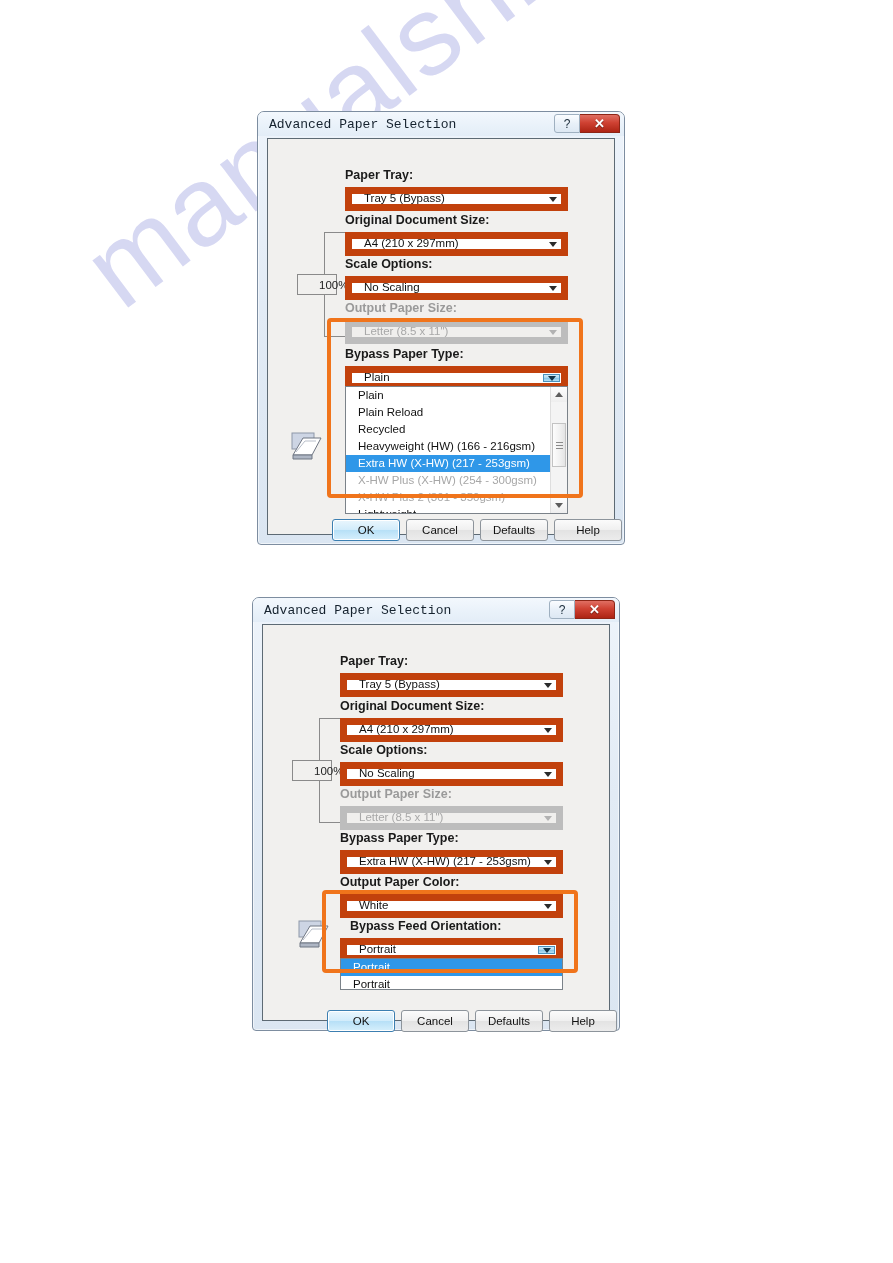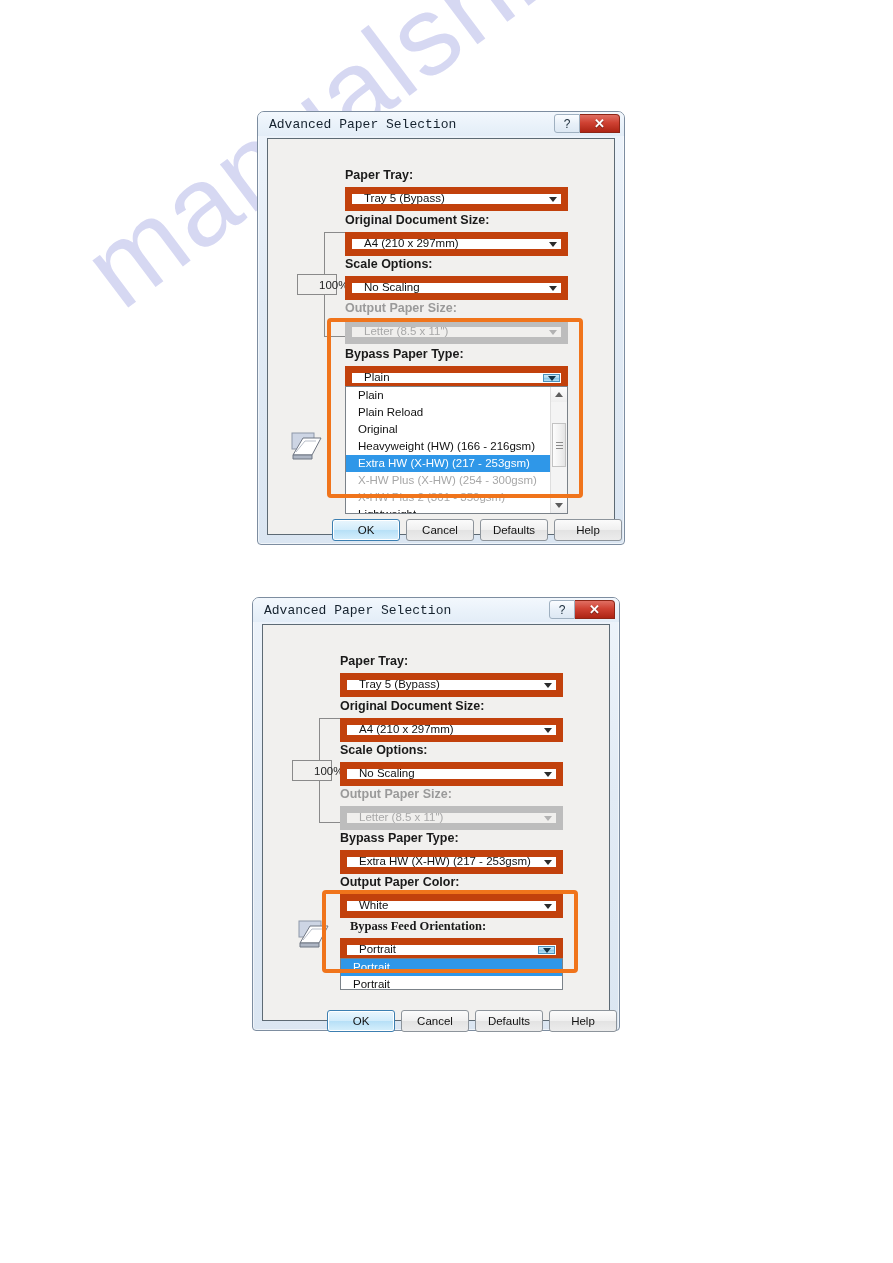--- a/index.html
+++ b/index.html
@@ -368,21 +368,21 @@
       <span>Bypass Paper Type:</span>
     </div>
     <div class="combo open" style="left:77px; top:227px; width:223px;">
       <span class="val">Plain</span>
       <span class="arrow"></span>
     </div>
 
     <div class="dropdown" style="left:77px; top:247px; width:223px; height:128px;">
       <div class="dd-item">Plain</div>
       <div class="dd-item">Plain Reload</div>
-      <div class="dd-item">Original</div>
+      <div class="dd-item">Recycled</div>
       <div class="dd-item">Heavyweight (HW) (166 - 216gsm)</div>
       <div class="dd-item sel">Extra HW (X-HW) (217 - 253gsm)</div>
       <div class="dd-item dis">X-HW Plus (X-HW) (254 - 300gsm)</div>
       <div class="dd-item dis">X-HW Plus 2 (301 - 350gsm)</div>
       <div class="dd-item">Lightweight</div>
 
       <div class="dd-scroll">
         <div class="sb-arrow up"></div>
         <div class="sb-thumb">
           <i></i>
@@ -467,21 +467,21 @@
     </div>
 
     <div class="field-label" style="left:77px; top:250px;">
       <span>Output Paper Color:</span>
     </div>
     <div class="combo" style="left:77px; top:269px; width:223px;">
       <span class="val">White</span>
       <span class="arrow"></span>
     </div>
 
-    <div class="field-label" style="left:87px; top:294px;font-family:Liberation Serif, serif;">
+    <div class="field-label" style="left:87px; top:294px;">
       <span>Bypass Feed Orientation:</span>
     </div>
     <div class="combo open" style="left:77px; top:313px; width:223px;">
       <span class="val">Portrait</span>
       <span class="arrow"></span>
     </div>
 
     <div class="dropdown" style="left:77px; top:333px; width:223px; height:32px;">
       <div class="dd-item sel">Portrait</div>
       <div class="dd-item">Portrait</div>

